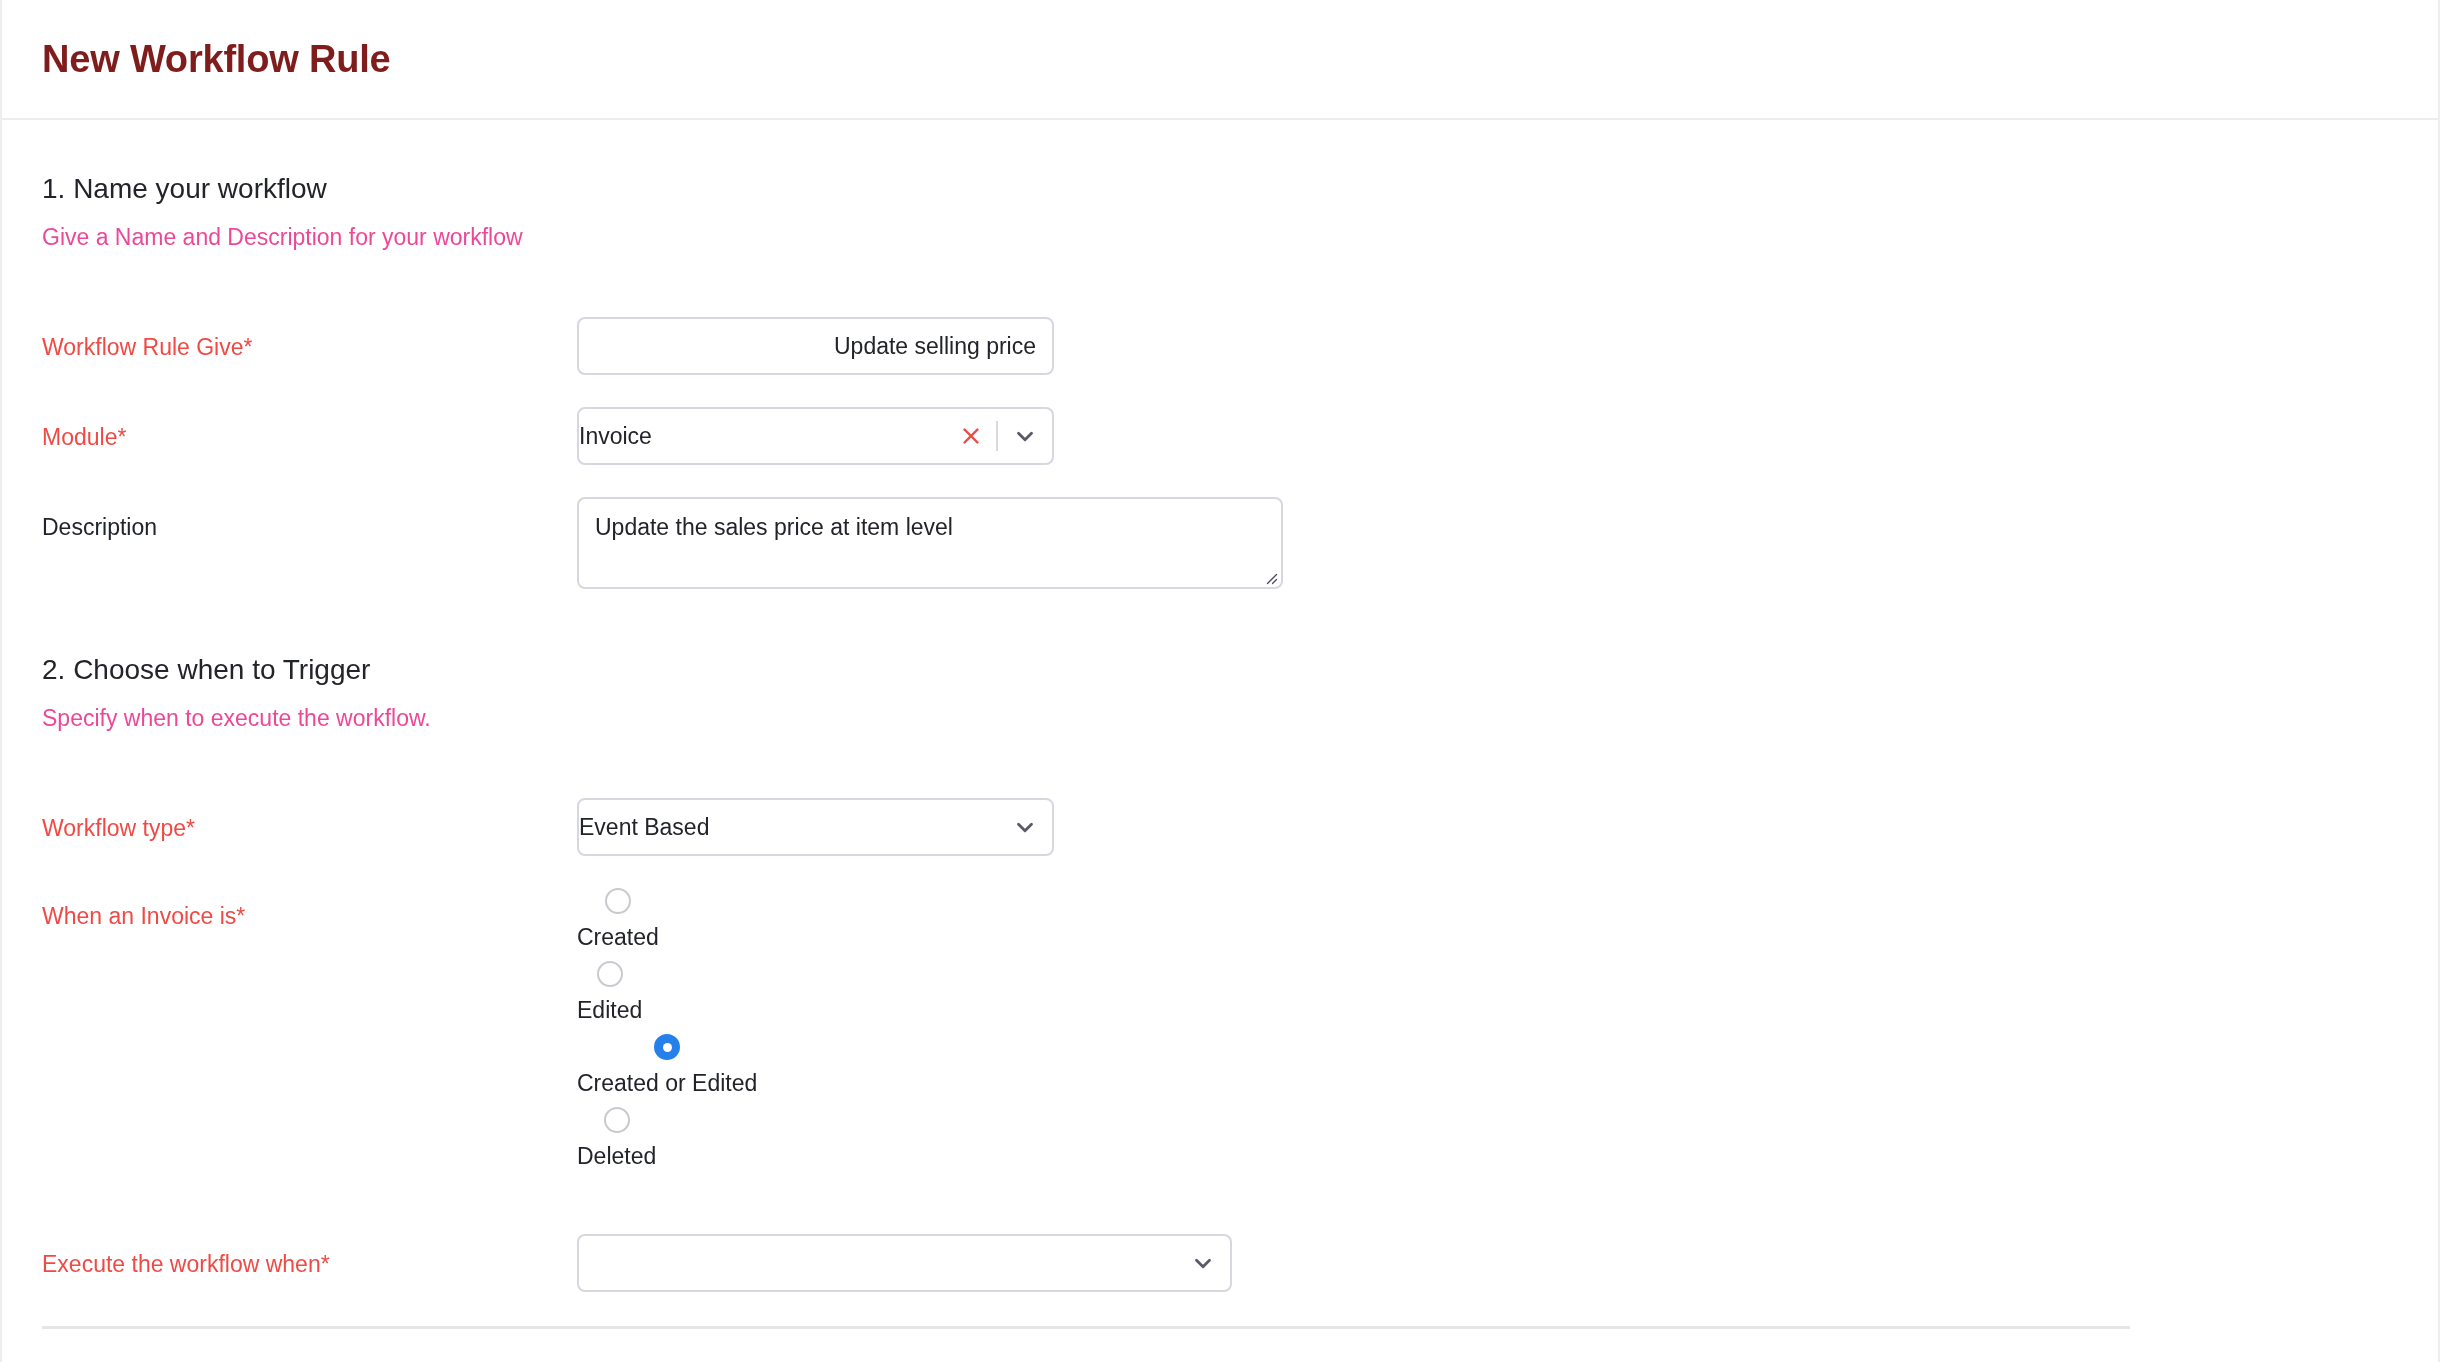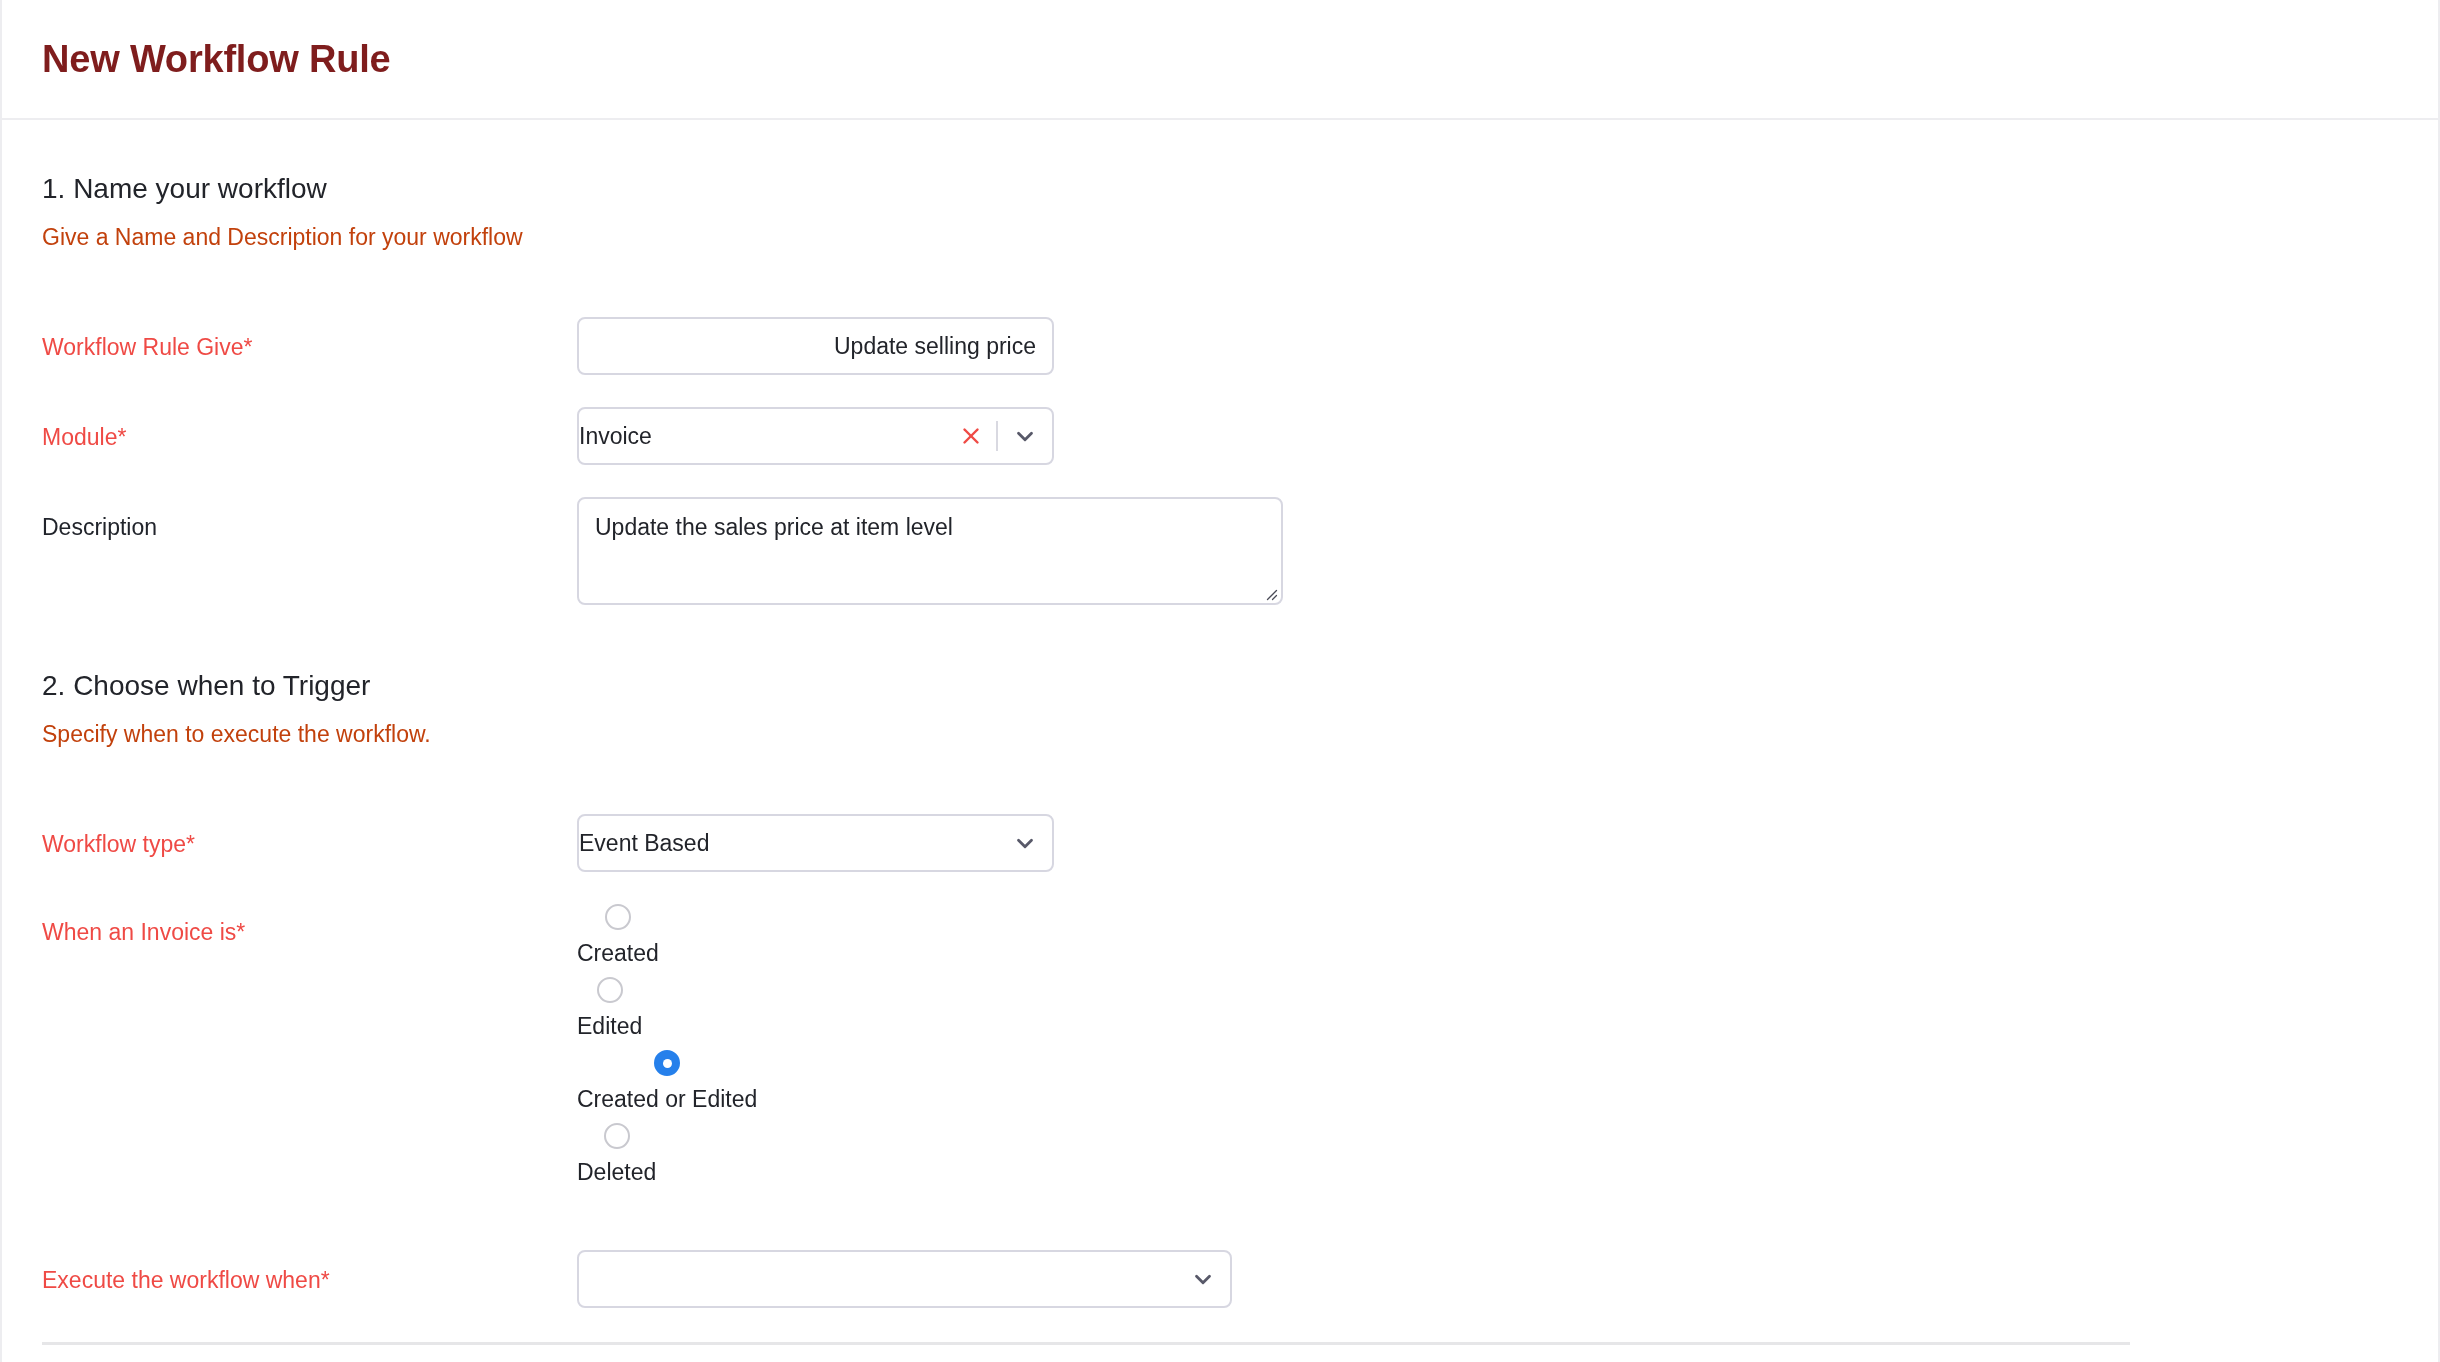--- a/index.html
+++ b/index.html
@@ -56,21 +56,21 @@
   .section-heading {
     font-size: 28px;
     font-weight: 400;
     color: #22242a;
     margin: 0 0 18px 0;
     line-height: 1.2;
   }
   .section-subtitle {
     font-size: 23px;
     font-weight: 400;
-    color: #c2410c;
+    color: #ec4899;
     margin: 0;
     line-height: 1.2;
   }
 
   
   .field-row {
     display: flex;
     align-items: flex-start;
     min-height: 62px;
   }
@@ -146,21 +146,21 @@
     width: 34px; height: 34px;
     display: flex; align-items: center; justify-content: center;
     flex: 0 0 auto;
     cursor: pointer;
   }
   .chevron-icon svg { display: block; }
 
   .textarea-wrap { position: relative; width: 706px; }
   .textarea-box {
     width: 706px;
-    height: 108px;
+    height: 92px;
     padding: 13px 16px;
     line-height: 1.35;
     resize: none;
     overflow: hidden;
     display: block;
     font-size: 23px;
   }
   .resize-grip {
     position: absolute;
     right: 5px; bottom: 4px;

